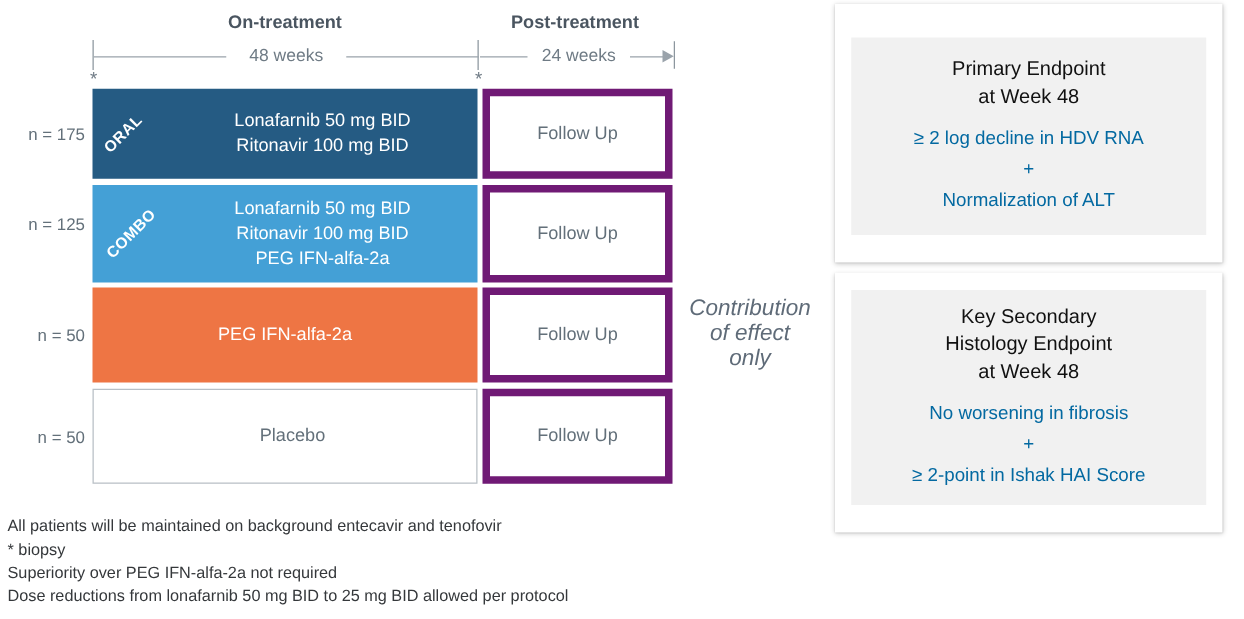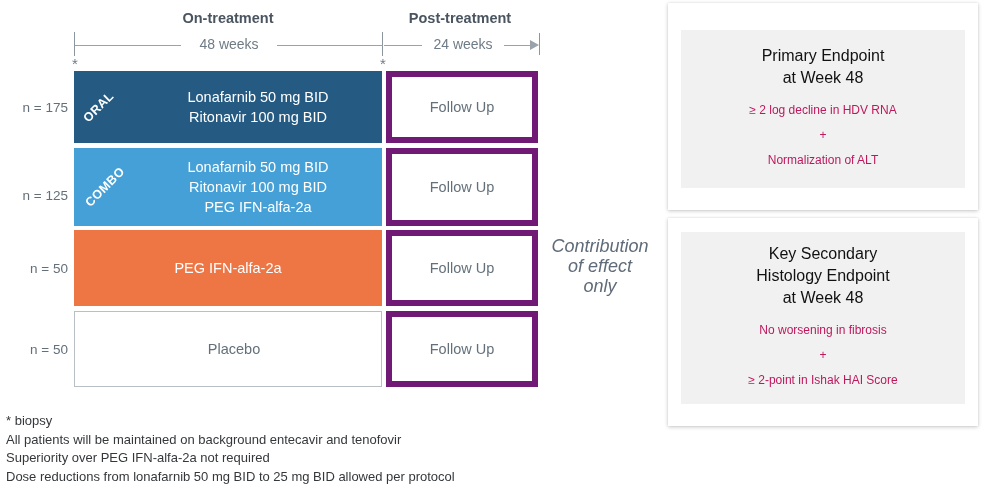--- a/index.html
+++ b/index.html
@@ -195,23 +195,23 @@
   #endpoint-card-secondary .endpoint-inner { top: 14px; bottom: 22px; }
 
   .endpoint-title {
     font-size: 16px;
     font-weight: normal;
     line-height: 22px;
     color: #111111;
     white-space: nowrap;
   }
   .endpoint-detail {
-    font-size: 12px;
+    font-size: 15px;
     line-height: 25px;
-    color: #be185d;
+    color: #0369a1;
     white-space: nowrap;
   }
   .endpoint-title-block { margin-bottom: 9px; }
 </style>
 </head>
 <body>
 
 <div id="timeline-header">
   <div class="phase-label" id="phase-on">On-treatment</div>
   <div class="phase-label" id="phase-post">Post-treatment</div>
@@ -236,21 +236,21 @@
 <div class="n-label" style="top:100px">n = 175</div>
 <div class="arm-box filled" style="top:71px;height:72px;background:#255B83">
   <div class="arm-tag">ORAL</div>
   <div class="arm-text">
     <div class="arm-line">Lonafarnib 50 mg BID</div>
     <div class="arm-line">Ritonavir 100 mg BID</div>
   </div>
 </div>
 <div class="followup-box" style="top:71px;height:72px">Follow Up</div>
 
-<div class="n-label" style="top:188px">n = 125</div>
+<div class="n-label" style="top:172px">n = 125</div>
 <div class="arm-box filled" style="top:148px;height:78px;background:#44A0D6">
   <div class="arm-tag">COMBO</div>
   <div class="arm-text">
     <div class="arm-line">Lonafarnib 50 mg BID</div>
     <div class="arm-line">Ritonavir 100 mg BID</div>
     <div class="arm-line">PEG IFN-alfa-2a</div>
   </div>
 </div>
 <div class="followup-box" style="top:148px;height:78px">Follow Up</div>
 
@@ -270,22 +270,22 @@
 </div>
 <div class="followup-box" style="top:311px;height:76px">Follow Up</div>
 
 <div id="contribution-note">
   <div>Contribution</div>
   <div>of effect</div>
   <div>only</div>
 </div>
 
 <div id="footnotes">
+  <div class="fn">All patients will be maintained on background entecavir and tenofovir</div>
   <div class="fn">* biopsy</div>
-  <div class="fn">All patients will be maintained on background entecavir and tenofovir</div>
   <div class="fn">Superiority over PEG IFN-alfa-2a not required</div>
   <div class="fn">Dose reductions from lonafarnib 50 mg BID to 25 mg BID allowed per protocol</div>
 </div>
 
 <div class="endpoint-card" id="endpoint-card-primary">
   <div class="endpoint-inner">
     <div class="endpoint-title-block">
       <div class="endpoint-title">Primary Endpoint</div>
       <div class="endpoint-title">at Week 48</div>
     </div>

